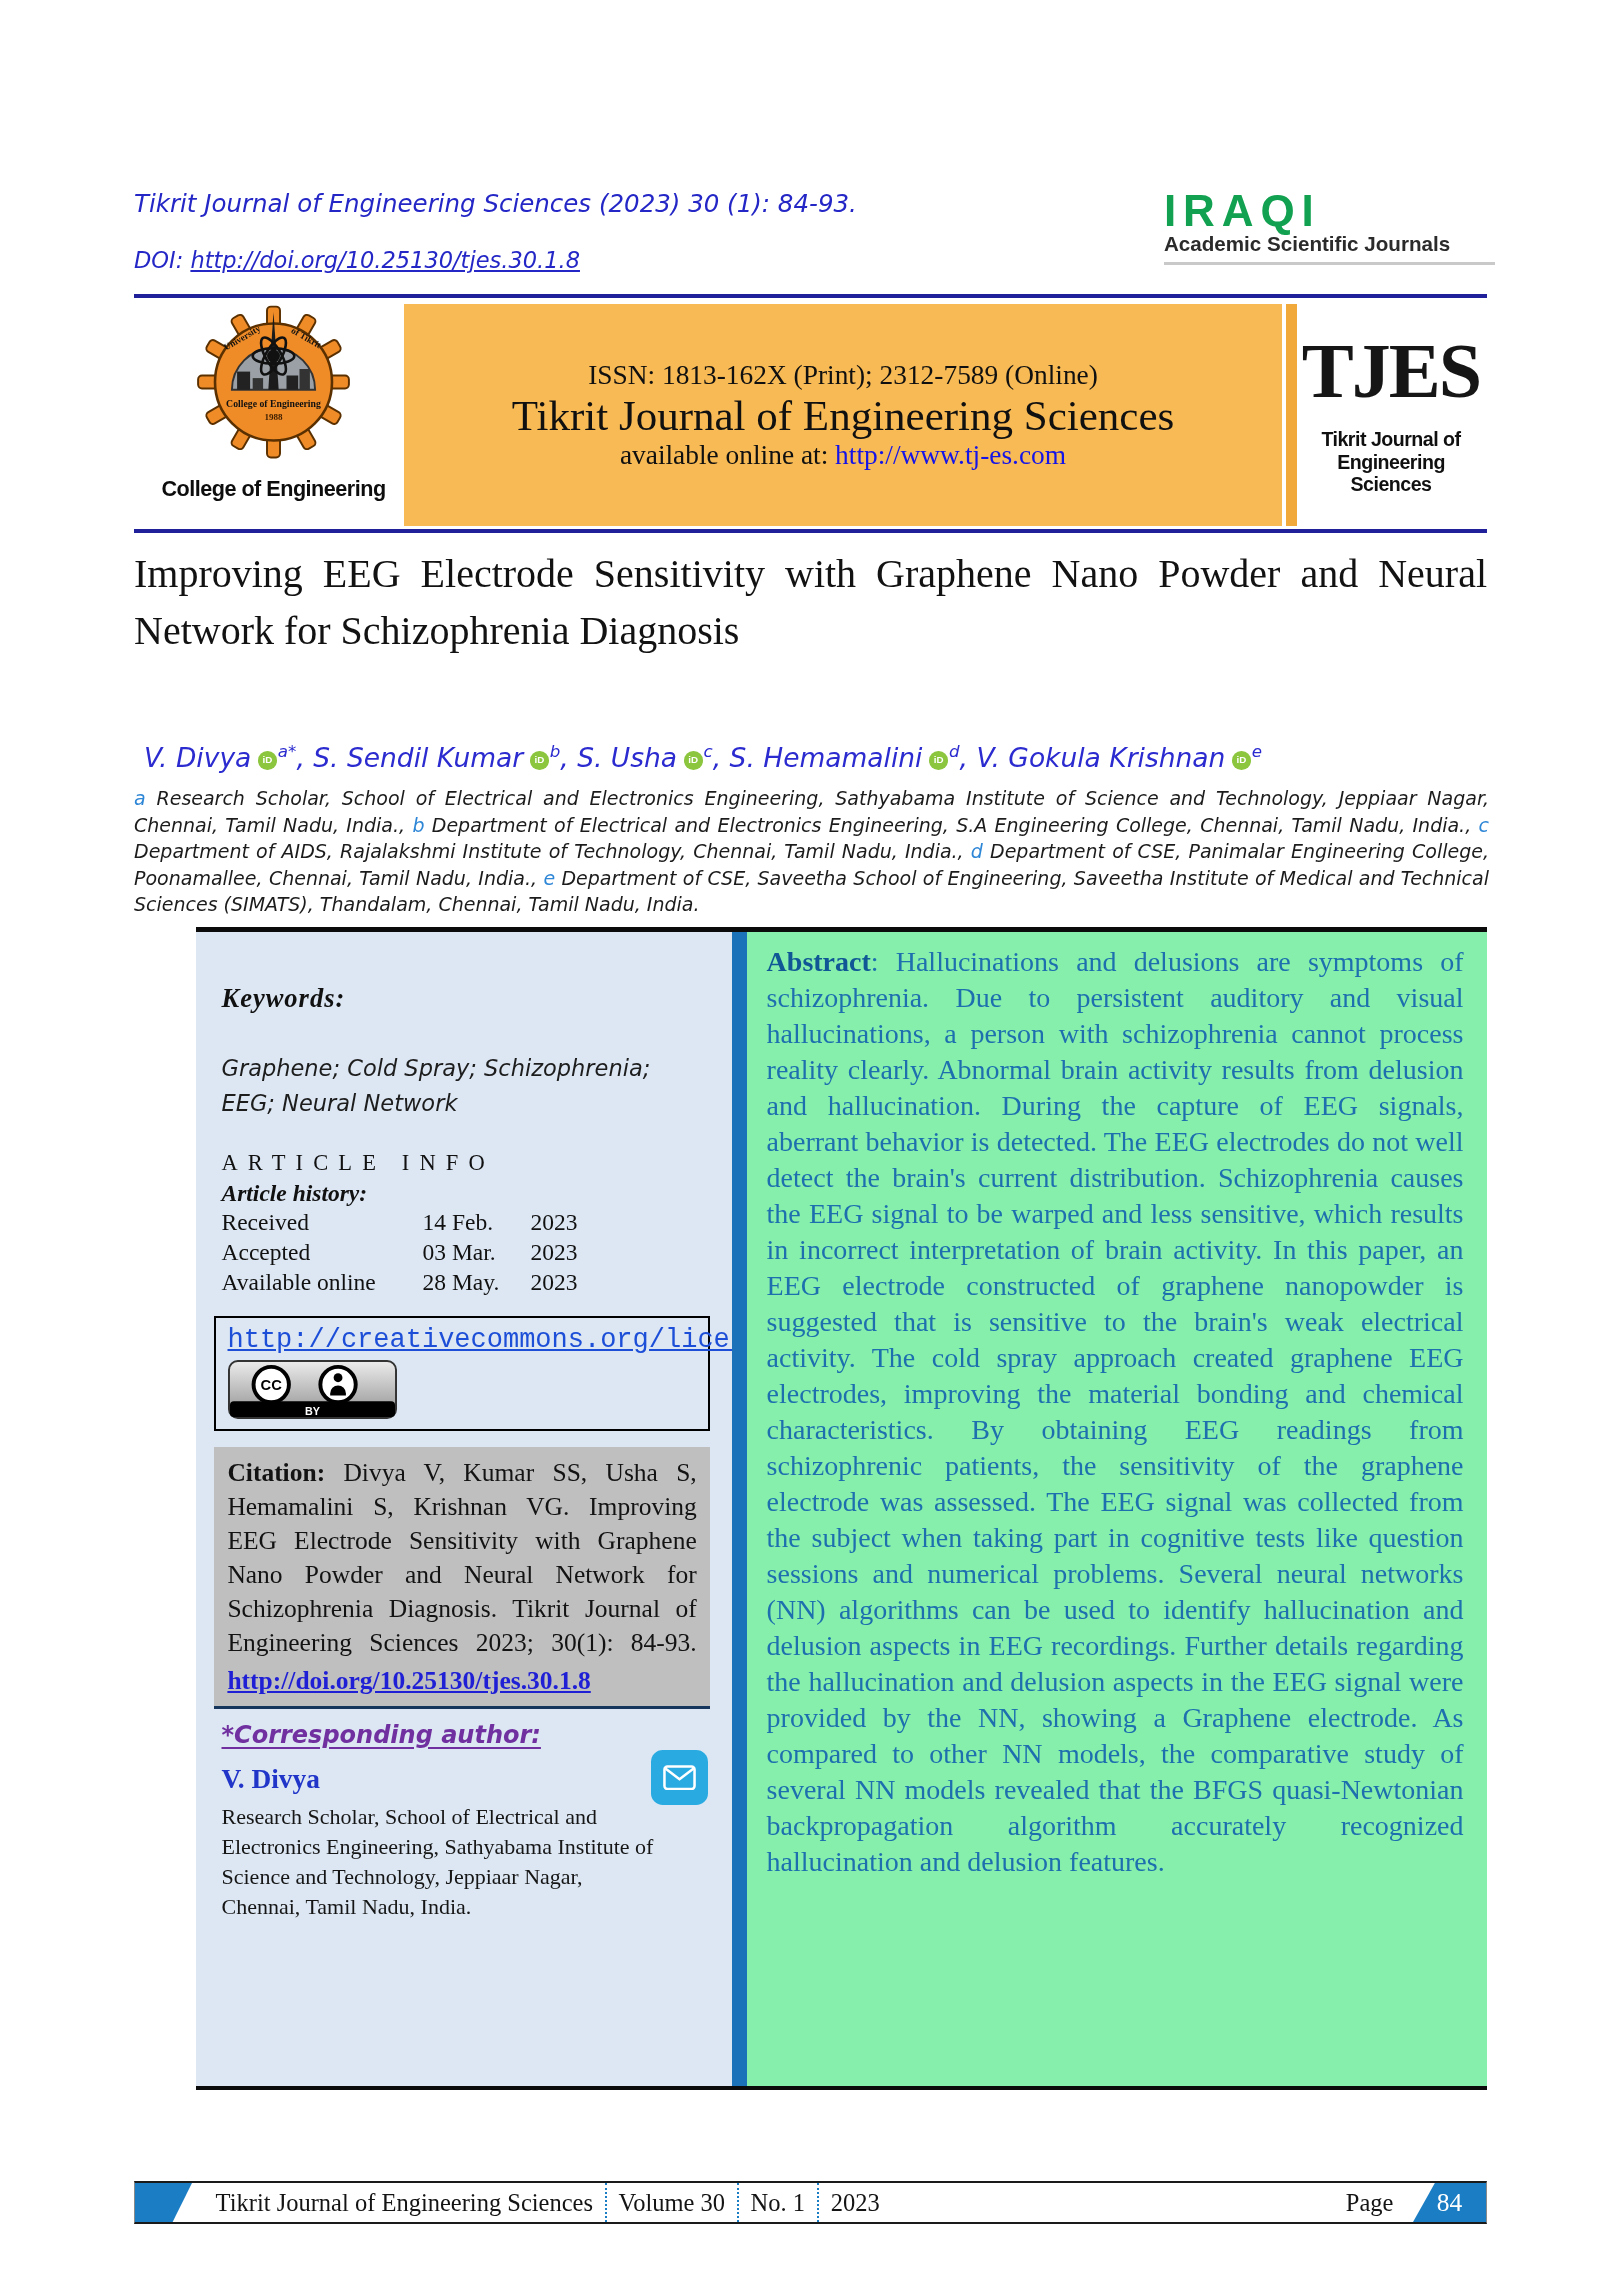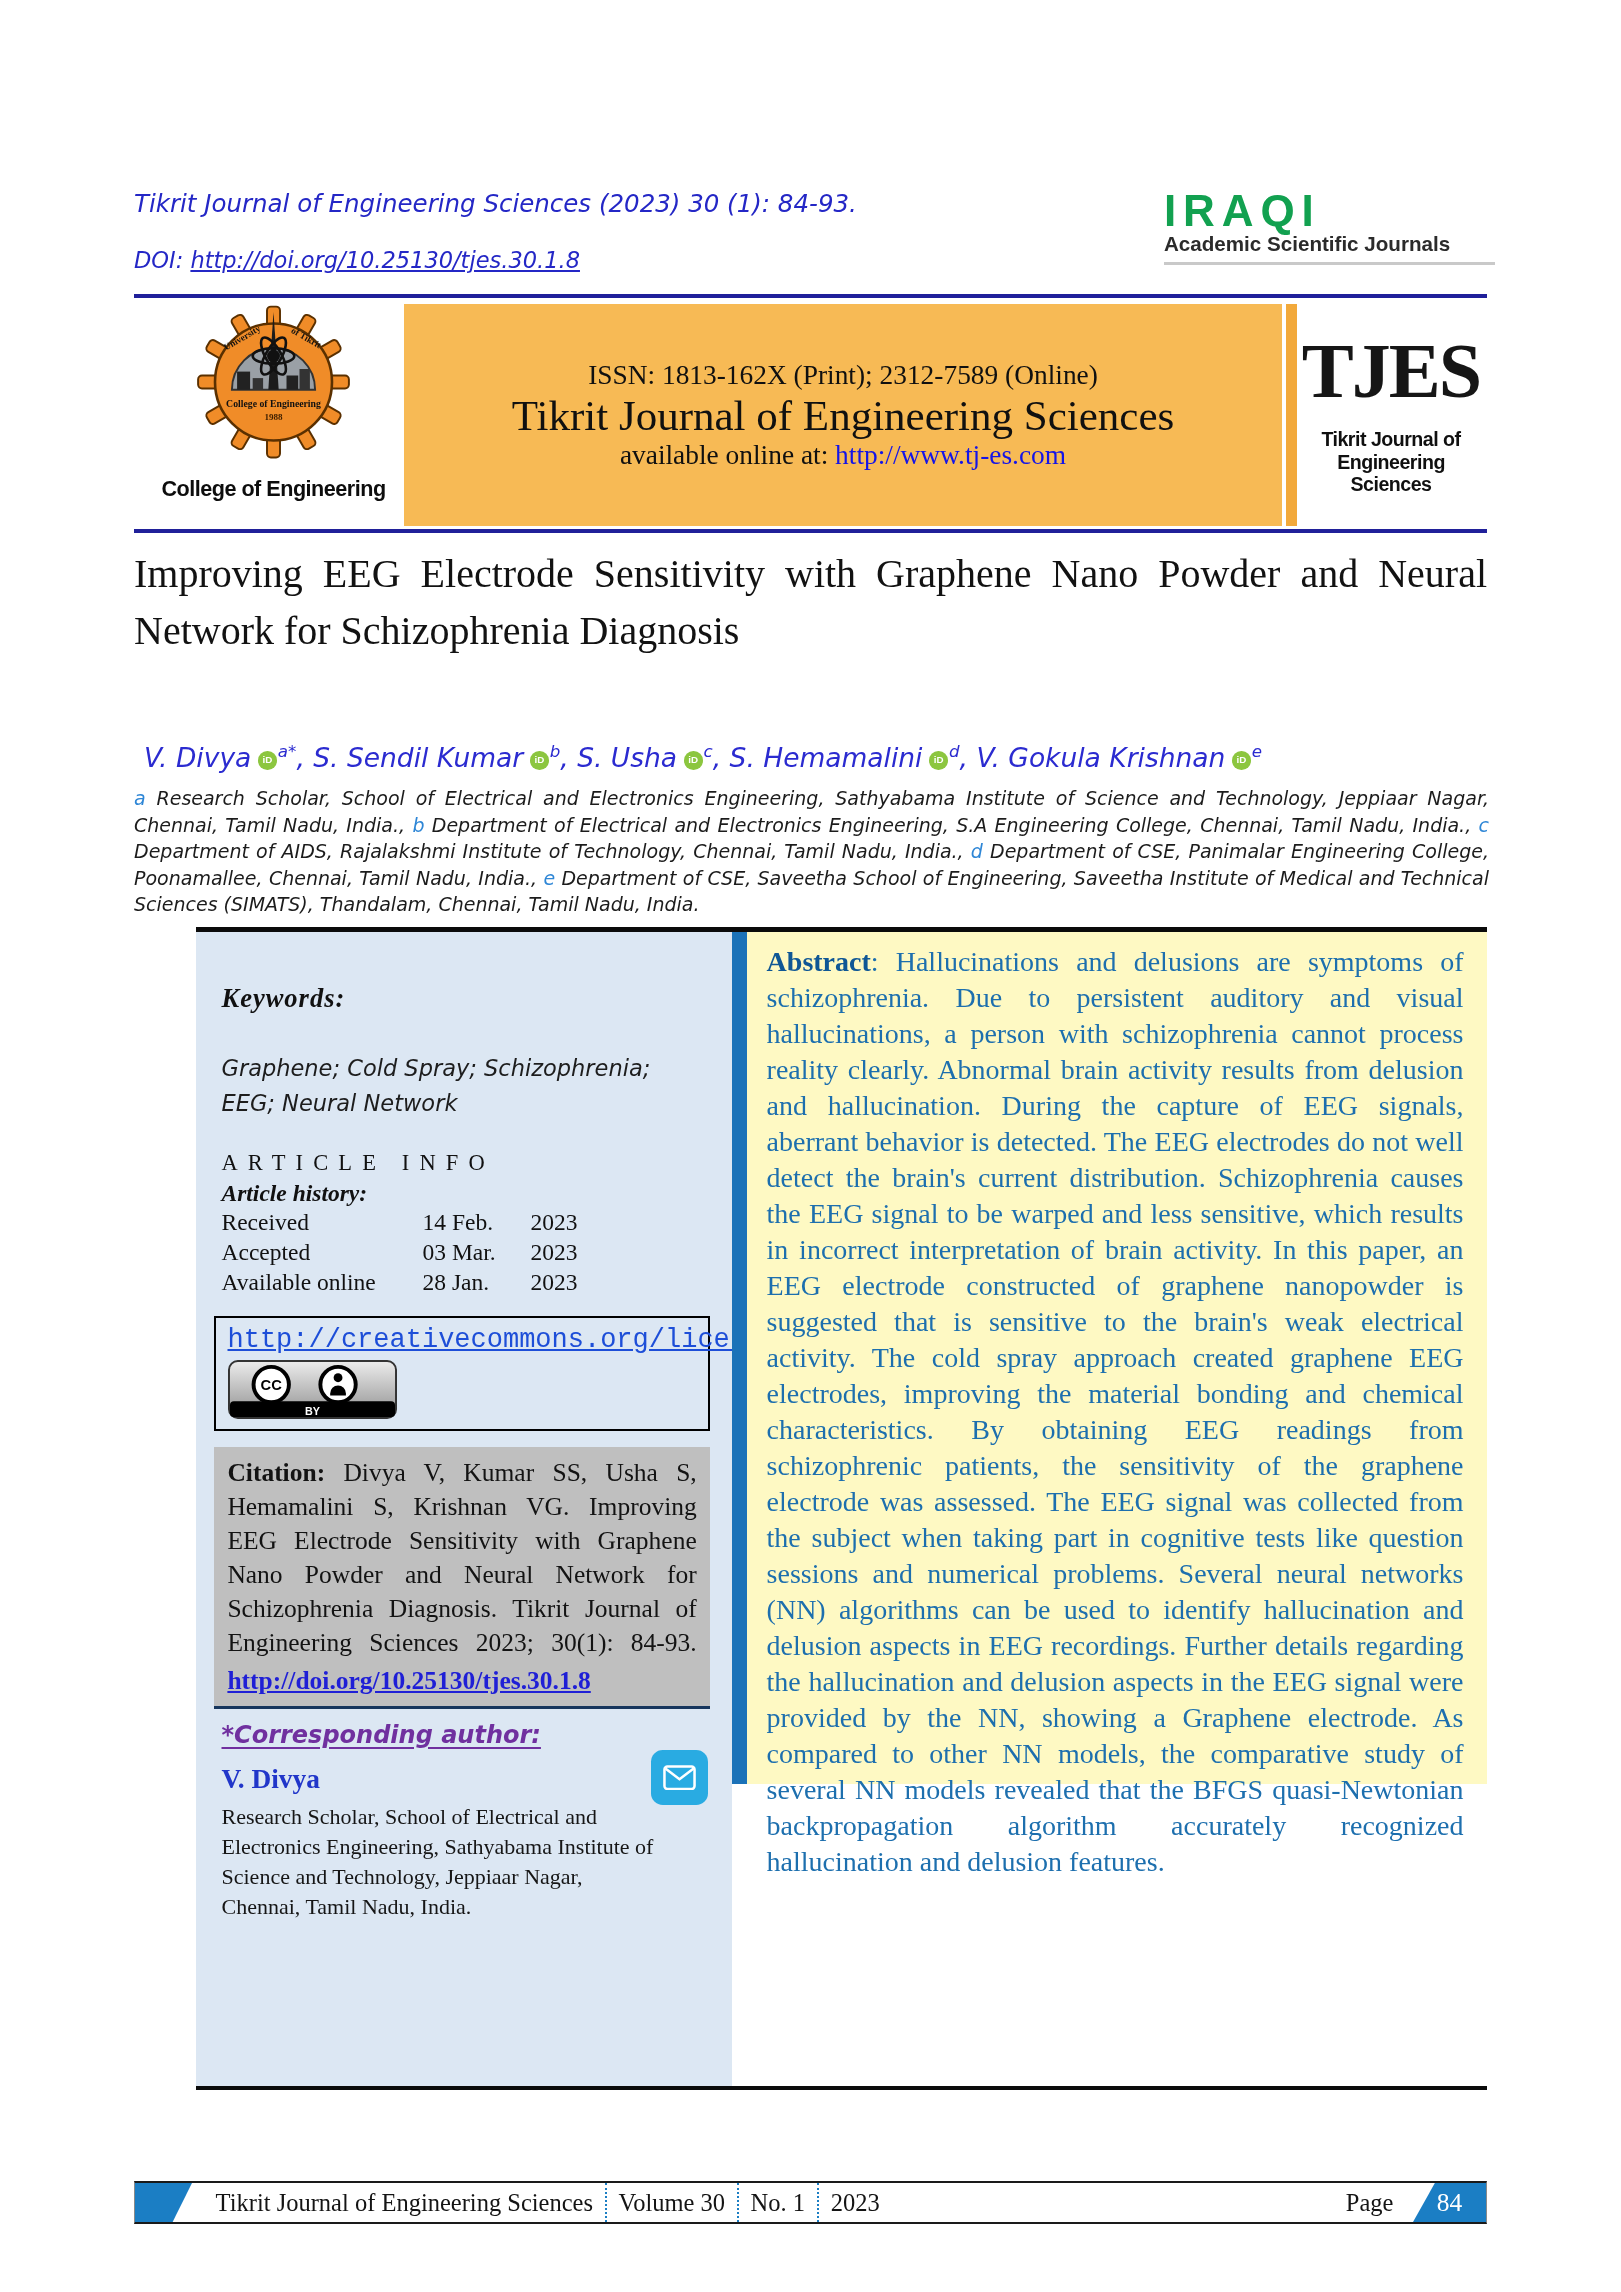--- a/index.html
+++ b/index.html
@@ -39,21 +39,21 @@
   .authors sup{font-size:16.7px;}
   .orcid{display:inline-block;width:18.6px;height:18.6px;border-radius:50%;background:#8CC63F;color:#fff;
          font:bold 9.8px/18.6px "Liberation Sans",sans-serif;font-style:normal;text-align:center;vertical-align:3.9px;margin:0 1px 0 6.9px;}
   .affils{left:134px;top:785px;width:1355px;font:italic 19px/26.5px "DejaVu Sans",sans-serif;color:#1c1c1c;text-align:justify;}
   .aff-marker{color:#2E86D6;}
 
   
   .col-rule-top{left:196px;top:927px;width:1291px;height:4.9px;background:#0b0b0b;}
   .col-rule-bottom{left:196px;top:2086px;width:1291px;height:3.9px;background:#0b0b0b;}
   .left-col{left:196px;top:932px;width:536px;height:1154px;background:#DCE7F3;box-sizing:border-box;padding:0 21.6px 0 25.5px;}
-  .right-col{left:732px;top:932px;width:755px;height:852px;background:#fef9c3;border-left:15.7px solid #1B72B8;
+  .right-col{left:732px;top:932px;width:755px;height:1154px;background:#86efac;border-left:15.7px solid #1B72B8;
              box-sizing:border-box;padding:11.8px 23.5px 0 19.6px;}
 
   .kw-label{margin-top:51px;font:bold italic 26.5px "Liberation Serif",serif;font-style:italic;letter-spacing:1px;color:#111;}
   .kw-text{margin-top:37px;width:441px;font:italic 22.5px/35px "DejaVu Sans",sans-serif;color:#1d1d1d;}
   .art-info{margin-top:29px;font:22.5px "Liberation Serif",serif;letter-spacing:0.45em;color:#111;}
   .art-history{margin-top:3.9px;font:bold italic 23.5px "Liberation Serif",serif;color:#111;}
   .hist-row{display:flex;font:23.5px/30px "Liberation Serif",serif;color:#111;}
   .hist-label{flex:0 0 201px;}
   .hist-date{flex:0 0 108px;}
 
@@ -186,21 +186,21 @@
       <span class="hist-date">14 Feb.</span>
       <span class="hist-year">2023</span>
     </div>
     <div class="hist-row">
       <span class="hist-label">Accepted</span>
       <span class="hist-date">03 Mar.</span>
       <span class="hist-year">2023</span>
     </div>
     <div class="hist-row">
       <span class="hist-label">Available online</span>
-      <span class="hist-date">28 Jan.</span>
+      <span class="hist-date">28 May.</span>
       <span class="hist-year">2023</span>
     </div>
 
     <div class="license-box">
       <div><span class="lnk">http://creativecommons.org/licenses/by/4.0/</span></div>
       <svg class="cc-badge" width="169" height="59" viewBox="0 0 172 60" style="font-size:21.5px">
         <defs>
           <linearGradient id="ccgrad" x1="0" y1="0" x2="0" y2="1">
             <stop offset="0" stop-color="#ececec"></stop>
               <stop offset="1" stop-color="#8f8f8f"></stop>

